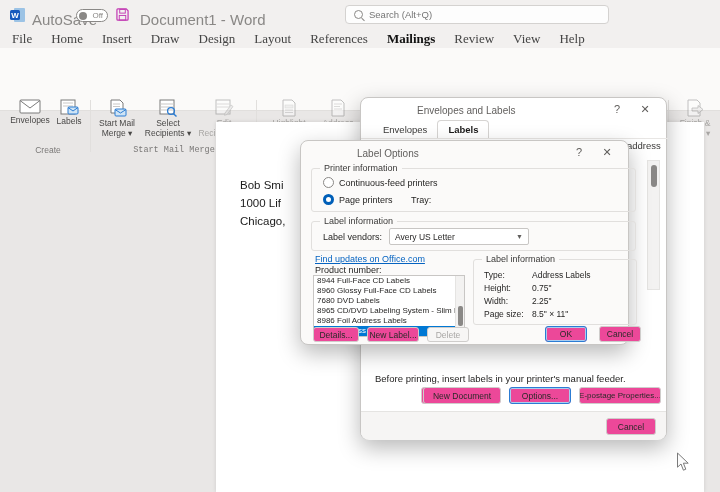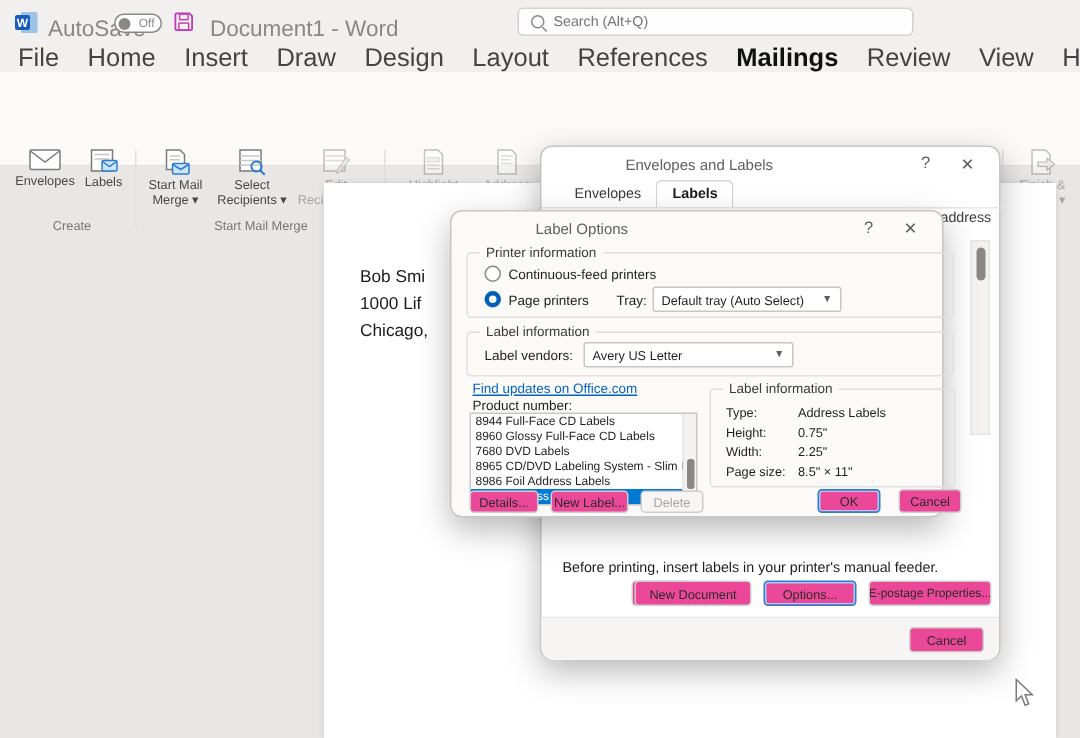--- a/index.html
+++ b/index.html
@@ -4,21 +4,21 @@
 <style>
   * { margin:0; padding:0; box-sizing:border-box; }
   html,body { width:720px; height:492px; }
   body { font-family:"Liberation Sans", sans-serif; }
   #screen { position:relative; width:720px; height:492px; background:#e9e7e6; overflow:hidden; }
 
   
   #titlebar { position:absolute; left:0; top:0; width:720px; height:30px; background:#f2f0ef; }
   #menubar  { position:absolute; left:0; top:30px; width:720px; height:18px; background:#f2f0ef; display:flex; align-items:center; gap:19px; padding-left:12px; }
   #ribbon   { position:absolute; left:0; top:48px; width:720px; height:63px; background:#fbfaf9; border-bottom:1px solid #e1dfdd; }
-  .menu-item { font-size:17px; color:#444; position:relative; cursor:default; }
+  .menu-item { font-size:13px; color:#444; position:relative; cursor:default;font-family:Liberation Serif, serif; }
   .menu-item.active { color:#111; font-weight:700; }
   .menu-item.active::after { content:""; position:absolute; left:-2px; right:-2px; bottom:-4px; height:2px; background:#185abd; border-radius:1px; }
 
   .app-icon { position:absolute; left:10px; top:7px; width:16px; height:16px; }
   .t-label { position:absolute; font-size:15px; color:#8a8886; top:11px; }
   #autosave-label { left:32px; }
   .toggle { position:absolute; left:76px; top:9px; width:32px; height:13px; border:1px solid #8a8886; border-radius:7px; background:#fff; }
   .toggle .knob { position:absolute; left:2px; top:1.5px; width:8px; height:8px; border-radius:50%; background:#8a8886; }
   .toggle .txt { position:absolute; right:4px; top:1px; font-size:8px; color:#8a8886; }
   .save-icon { position:absolute; left:116px; top:8px; }
@@ -282,21 +282,21 @@
     <div class="rbtn dis" style="left:674px;width:42px;">
       <svg width="20" height="18" viewBox="0 0 20 18">
         <path d="M3 1 h9 l3 3 v13 h-12 z" fill="#fff" stroke="#7a7a7a"></path>
         <path d="M7 9 h6 v-2.5 l5 4 l-5 4 v-2.5 h-6 z" fill="#cfe4f5" stroke="#2b7cd3" stroke-width=".8"></path>
       </svg>
       <span class="lines">Finish &amp;
 Merge ▾</span>
     </div>
 
     <div class="glabel" style="left:8px;width:80px;">Create</div>
-    <div class="glabel" style="left:94px;width:160px;">Start Mail Merge</div>
+    <div class="glabel" style="left:94px;width:160px;font-family:Liberation Mono, monospace;">Start Mail Merge</div>
     <div class="glabel" style="left:262px;width:260px;">Write &amp; Insert Fields</div>
   </div>
 
   <div id="page">
     <div id="doc-text">
       <div>Bob Smi</div>
       <div>1000 Lif</div>
       <div>Chicago,</div>
     </div>
   </div>
@@ -330,24 +330,20 @@
     <div class="dlg-ctl" style="right:10px;">✕</div>
 
     <div class="fieldset" style="left:10px;top:27px;width:325px;height:44px;">
       <span class="legend">Printer information</span>
     </div>
     <div class="radio" style="left:22px;top:36px;"></div>
     <span class="flabel" style="left:38px;top:37px;">Continuous-feed printers</span>
     <div class="radio sel" style="left:22px;top:53px;"></div>
     <span class="flabel" style="left:38px;top:54px;">Page printers</span>
     <span class="flabel" style="left:110px;top:54px;">Tray:</span>
-    <div class="dropdown" style="left:134px;top:50px;width:126px;">
-      <span>Default tray (Auto Select)</span>
-      <span class="chev">▼</span>
-    </div>
 
     <div class="fieldset" style="left:10px;top:80px;width:325px;height:30px;">
       <span class="legend">Label information</span>
     </div>
     <span class="flabel" style="left:22px;top:91px;">Label vendors:</span>
     <div class="dropdown" style="left:88px;top:87px;width:140px;">
       <span>Avery US Letter</span>
       <span class="chev">▼</span>
     </div>
     <span class="link" style="left:14px;top:113px;">Find updates on Office.com</span>

